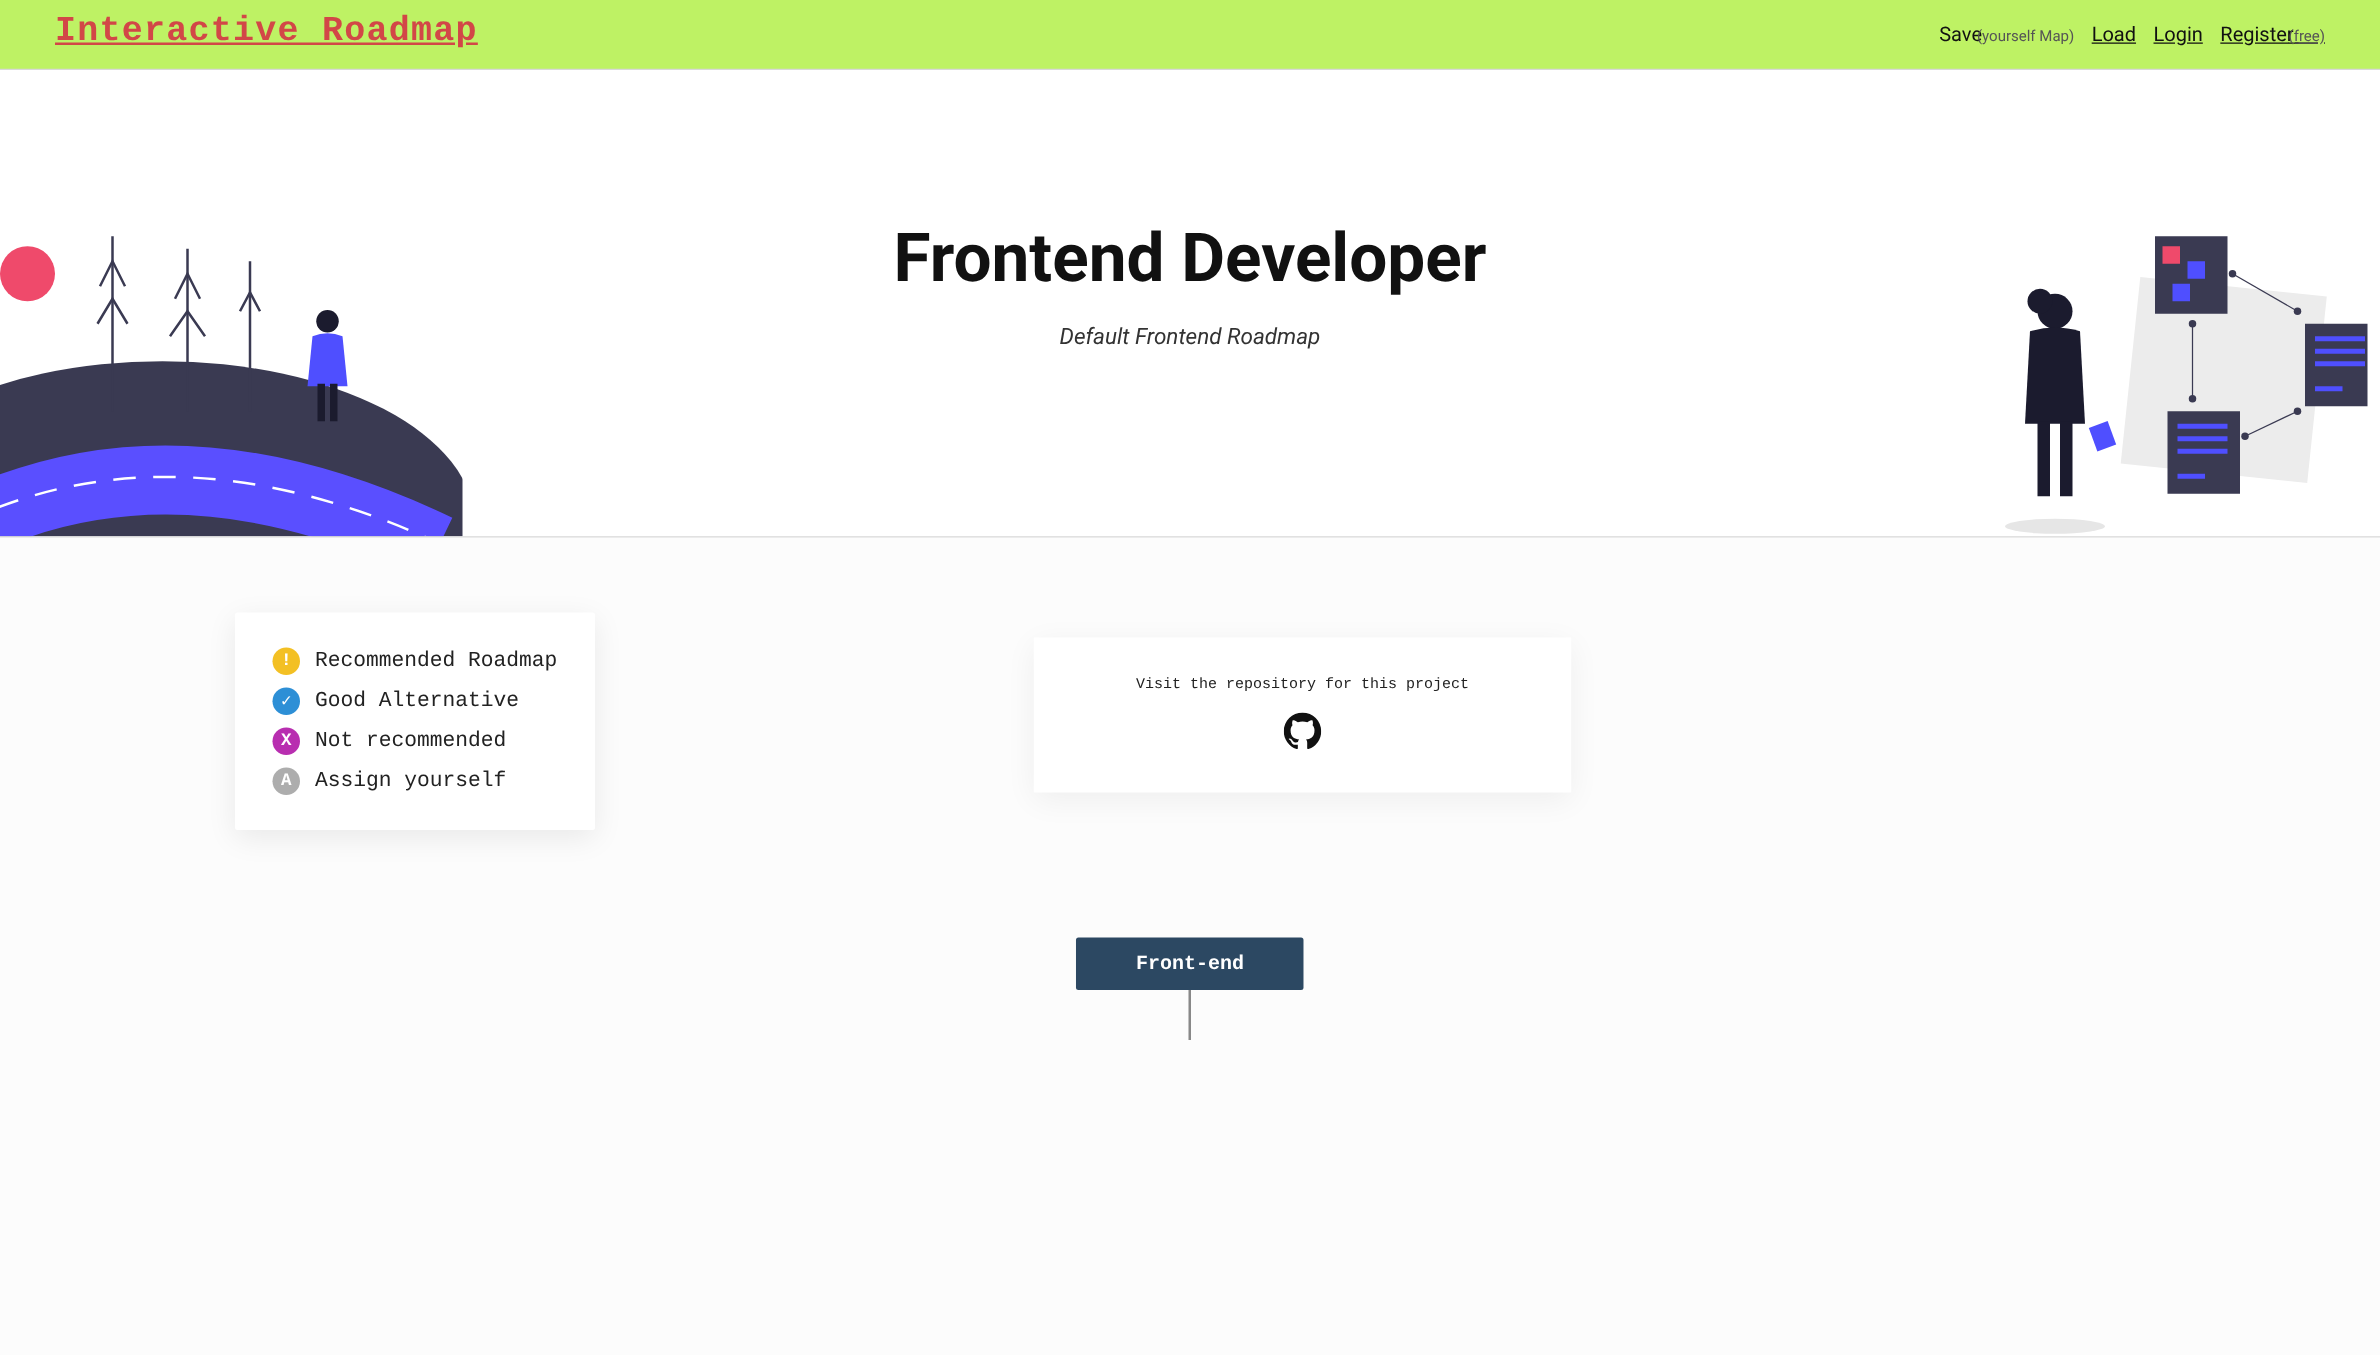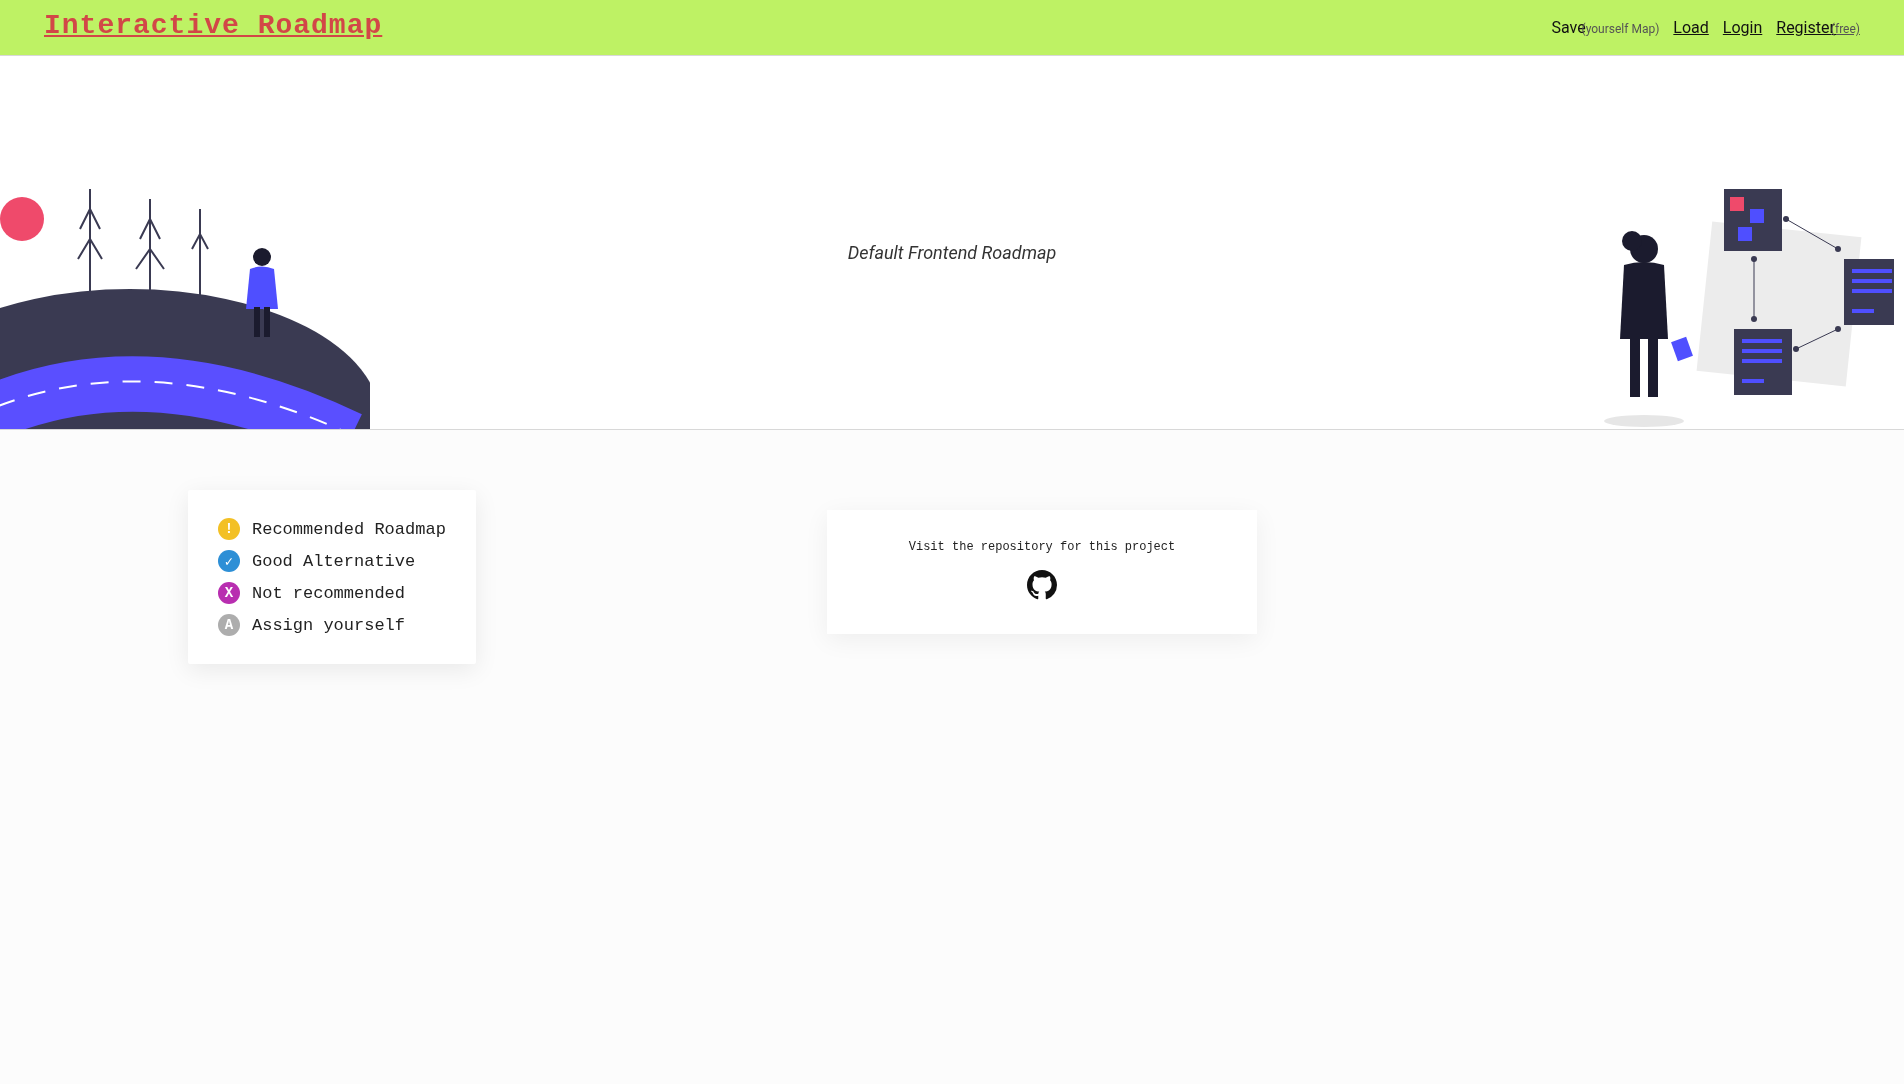--- a/index.html
+++ b/index.html
@@ -200,20 +200,21 @@
         <path d="M 192 120 L 200 105 L 208 120"></path>
     </g>
     <g>
       <circle cx="262" cy="128" r="9" fill="#1b1b2e"></circle>
       <path d="M 250 140 Q 262 135 274 140 L 278 180 L 246 180 Z" fill="#4f4fff"></path>
       <rect x="254" y="178" width="6" height="30" fill="#1b1b2e"></rect>
       <rect x="264" y="178" width="6" height="30" fill="#1b1b2e"></rect>
     </g>
   </svg>
 
+  <h1 class="hero-title">Frontend Developer</h1>
   <div class="hero-subtitle">Default Frontend Roadmap</div>
 
   <svg class="hero-right" viewBox="0 0 300 260">
     <rect x="110" y="60" width="150" height="150" fill="#ececec" transform="rotate(6 185 135)"></rect>
     <rect x="130" y="20" width="58" height="62" fill="#3a3a52"></rect>
     <rect x="136" y="28" width="14" height="14" fill="#ef4a6b"></rect>
     <rect x="156" y="40" width="14" height="14" fill="#4f4fff"></rect>
     <rect x="144" y="58" width="14" height="14" fill="#4f4fff"></rect>
     <rect x="140" y="160" width="58" height="66" fill="#3a3a52"></rect>
     <line x1="148" y1="172" x2="188" y2="172" stroke="#4f4fff" stroke-width="4"></line>
@@ -266,15 +267,19 @@
     </div>
   </div>
 
   <div class="repo-card">
     <div class="repo-text">Visit the repository for this project</div>
     <svg class="github-icon" viewBox="0 0 16 16" fill="#111">
       <path d="M8 0C3.58 0 0 3.58 0 8c0 3.54 2.29 6.53 5.47 7.59.4.07.55-.17.55-.38 0-.19-.01-.82-.01-1.49-2.01.37-2.53-.49-2.69-.94-.09-.23-.48-.94-.82-1.13-.28-.15-.68-.52-.01-.53.63-.01 1.08.58 1.23.82.72 1.21 1.87.87 2.33.66.07-.52.28-.87.51-1.07-1.78-.2-3.64-.89-3.64-3.95 0-.87.31-1.59.82-2.15-.08-.2-.36-1.02.08-2.12 0 0 .67-.21 2.2.82.64-.18 1.32-.27 2-.27.68 0 1.36.09 2 .27 1.53-1.04 2.2-.82 2.2-.82.44 1.1.16 1.92.08 2.12.51.56.82 1.27.82 2.15 0 3.07-1.87 3.75-3.65 3.95.29.25.54.73.54 1.48 0 1.07-.01 1.93-.01 2.2 0 .21.15.46.55.38A8.013 8.013 0 0016 8c0-4.42-3.58-8-8-8z"></path>
     </svg>
   </div>
 
+  <div class="roadmap-start">
+    <div class="roadmap-node">Front-end</div>
+    <div class="roadmap-stem"></div>
+  </div>
 
   <div class="spacer"></div>
 </div>
 
 </body></html>

